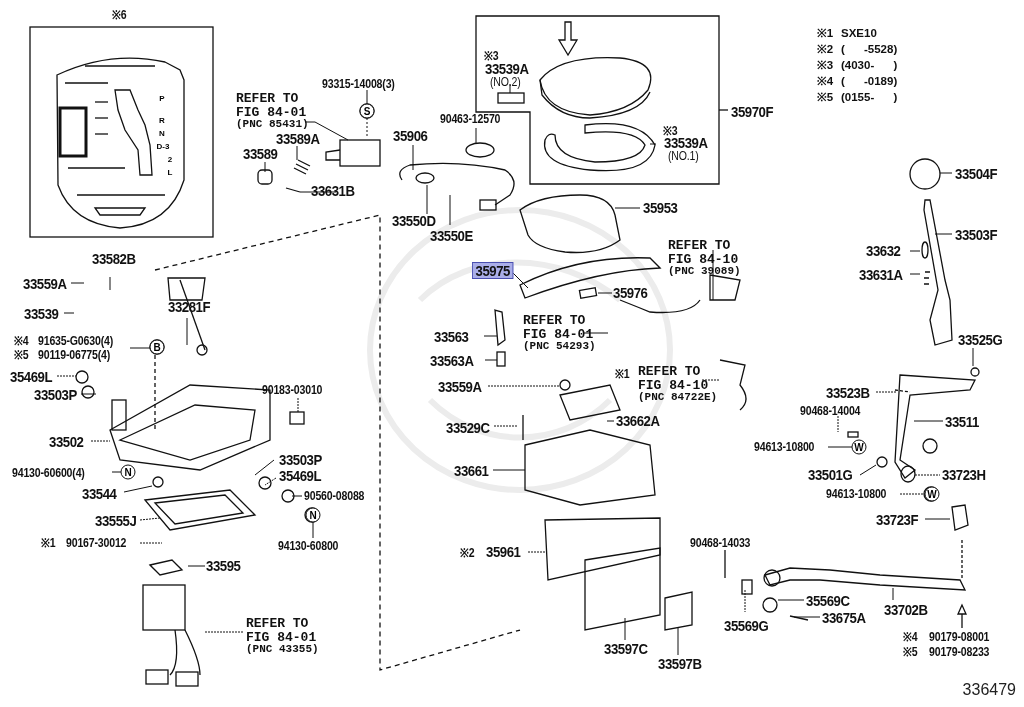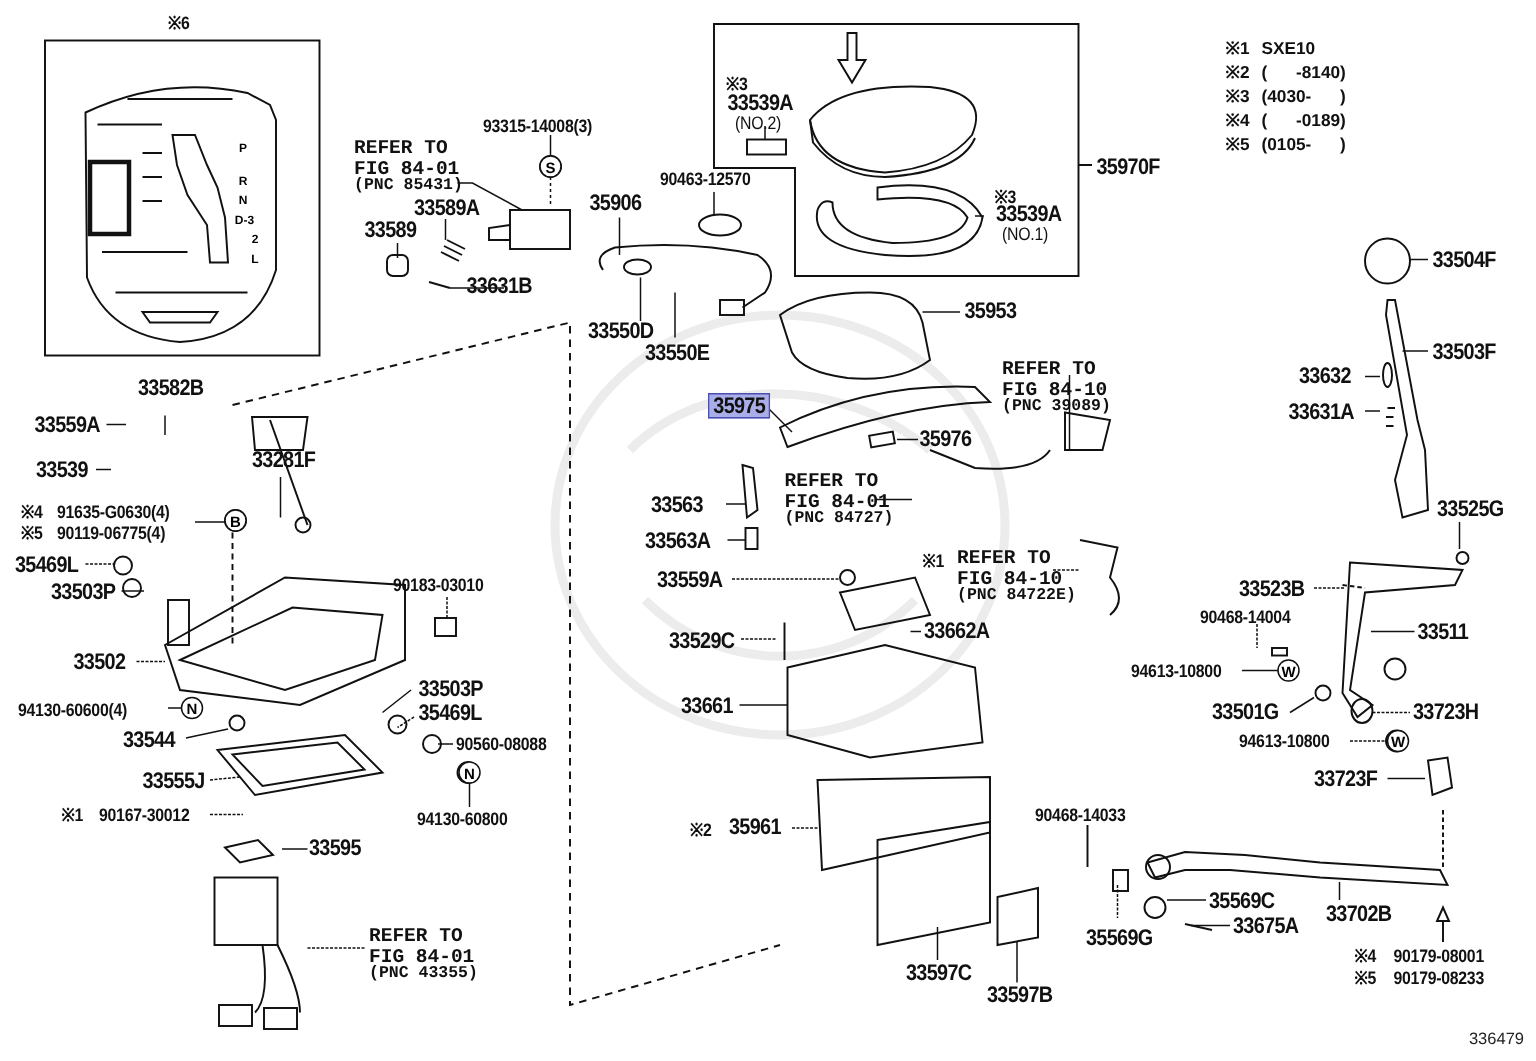--- a/index.html
+++ b/index.html
@@ -7,21 +7,21 @@
   #diagram { position:absolute; left:0; top:0; width:1024px; height:707px; }
   .lbl { position:absolute; white-space:nowrap; font-family:"Liberation Sans", sans-serif; font-weight:bold; font-size:15px; letter-spacing:-0.5px; color:#111; line-height:1; transform:scaleX(0.88); transform-origin:left top; }
   .lbl.sm { font-size:12px; letter-spacing:-0.2px; }
   .ref { position:absolute; font-family:"Liberation Mono", monospace; font-weight:bold; line-height:1.05; color:#111; }
   .ref .l1, .ref .l2 { font-size:13px; display:block; }
   .ref .l3 { font-size:11px; display:block; font-weight:bold; }
   .hl { background:#aaaee8; border:1px solid #4a4fb0; padding:0 3px; }
   .legend { position:absolute; left:817px; top:25px; font-family:"Liberation Sans", sans-serif; font-size:11.5px; font-weight:bold; line-height:16px; }
   .legend .row { display:flex; }
   .legend .k { width:24px; }
-  .figno { position:absolute; right:8px; bottom:8px; font-size:11px; font-family:"Liberation Sans", sans-serif; color:#222; }
+  .figno { position:absolute; right:8px; bottom:8px; font-size:16px; font-family:"Liberation Sans", sans-serif; color:#222; }
 </style>
 </head>
 <body>
 
 <div id="diagram">
   <svg width="1024" height="707" viewBox="0 0 1024 707" style="position:absolute;left:0;top:0">
     <g fill="none" stroke="#111" stroke-width="1.3">
 
       <g stroke="#ececec" stroke-width="6">
         <ellipse cx="520" cy="350" rx="150" ry="140"></ellipse>
@@ -227,50 +227,50 @@
 
   <div class="lbl sm" style="left:112px;top:9px">※6</div>
 
   <div class="legend">
     <div class="row">
         <span class="k">※1</span>
         <span style="white-space:pre">SXE10</span>
       </div>
     <div class="row">
         <span class="k">※2</span>
-        <span style="white-space:pre">(      -8140)</span>
+        <span style="white-space:pre">(      -5528)</span>
       </div>
     <div class="row">
         <span class="k">※3</span>
         <span style="white-space:pre">(4030-      )</span>
       </div>
     <div class="row">
         <span class="k">※4</span>
         <span style="white-space:pre">(      -0189)</span>
       </div>
     <div class="row">
         <span class="k">※5</span>
-        <span style="white-space:pre">(0105-      )</span>
+        <span style="white-space:pre">(0155-      )</span>
       </div>
   </div>
 
   <div class="ref" style="left:236px;top:92px">
     <span class="l1">REFER TO</span>
     <span class="l2">FIG 84-01</span>
     <span class="l3">(PNC 85431)</span>
   </div>
   <div class="ref" style="left:668px;top:239px">
     <span class="l1">REFER TO</span>
     <span class="l2">FIG 84-10</span>
     <span class="l3">(PNC 39089)</span>
   </div>
   <div class="ref" style="left:523px;top:314px">
     <span class="l1">REFER TO</span>
     <span class="l2">FIG 84-01</span>
-    <span class="l3">(PNC 84727)</span>
+    <span class="l3">(PNC 54293)</span>
   </div>
   <div class="lbl sm" style="left:615px;top:368px">※1</div>
   <div class="ref" style="left:638px;top:365px">
     <span class="l1">REFER TO</span>
     <span class="l2">FIG 84-10</span>
     <span class="l3">(PNC 84722E)</span>
   </div>
   <div class="ref" style="left:246px;top:617px">
     <span class="l1">REFER TO</span>
     <span class="l2">FIG 84-01</span>

